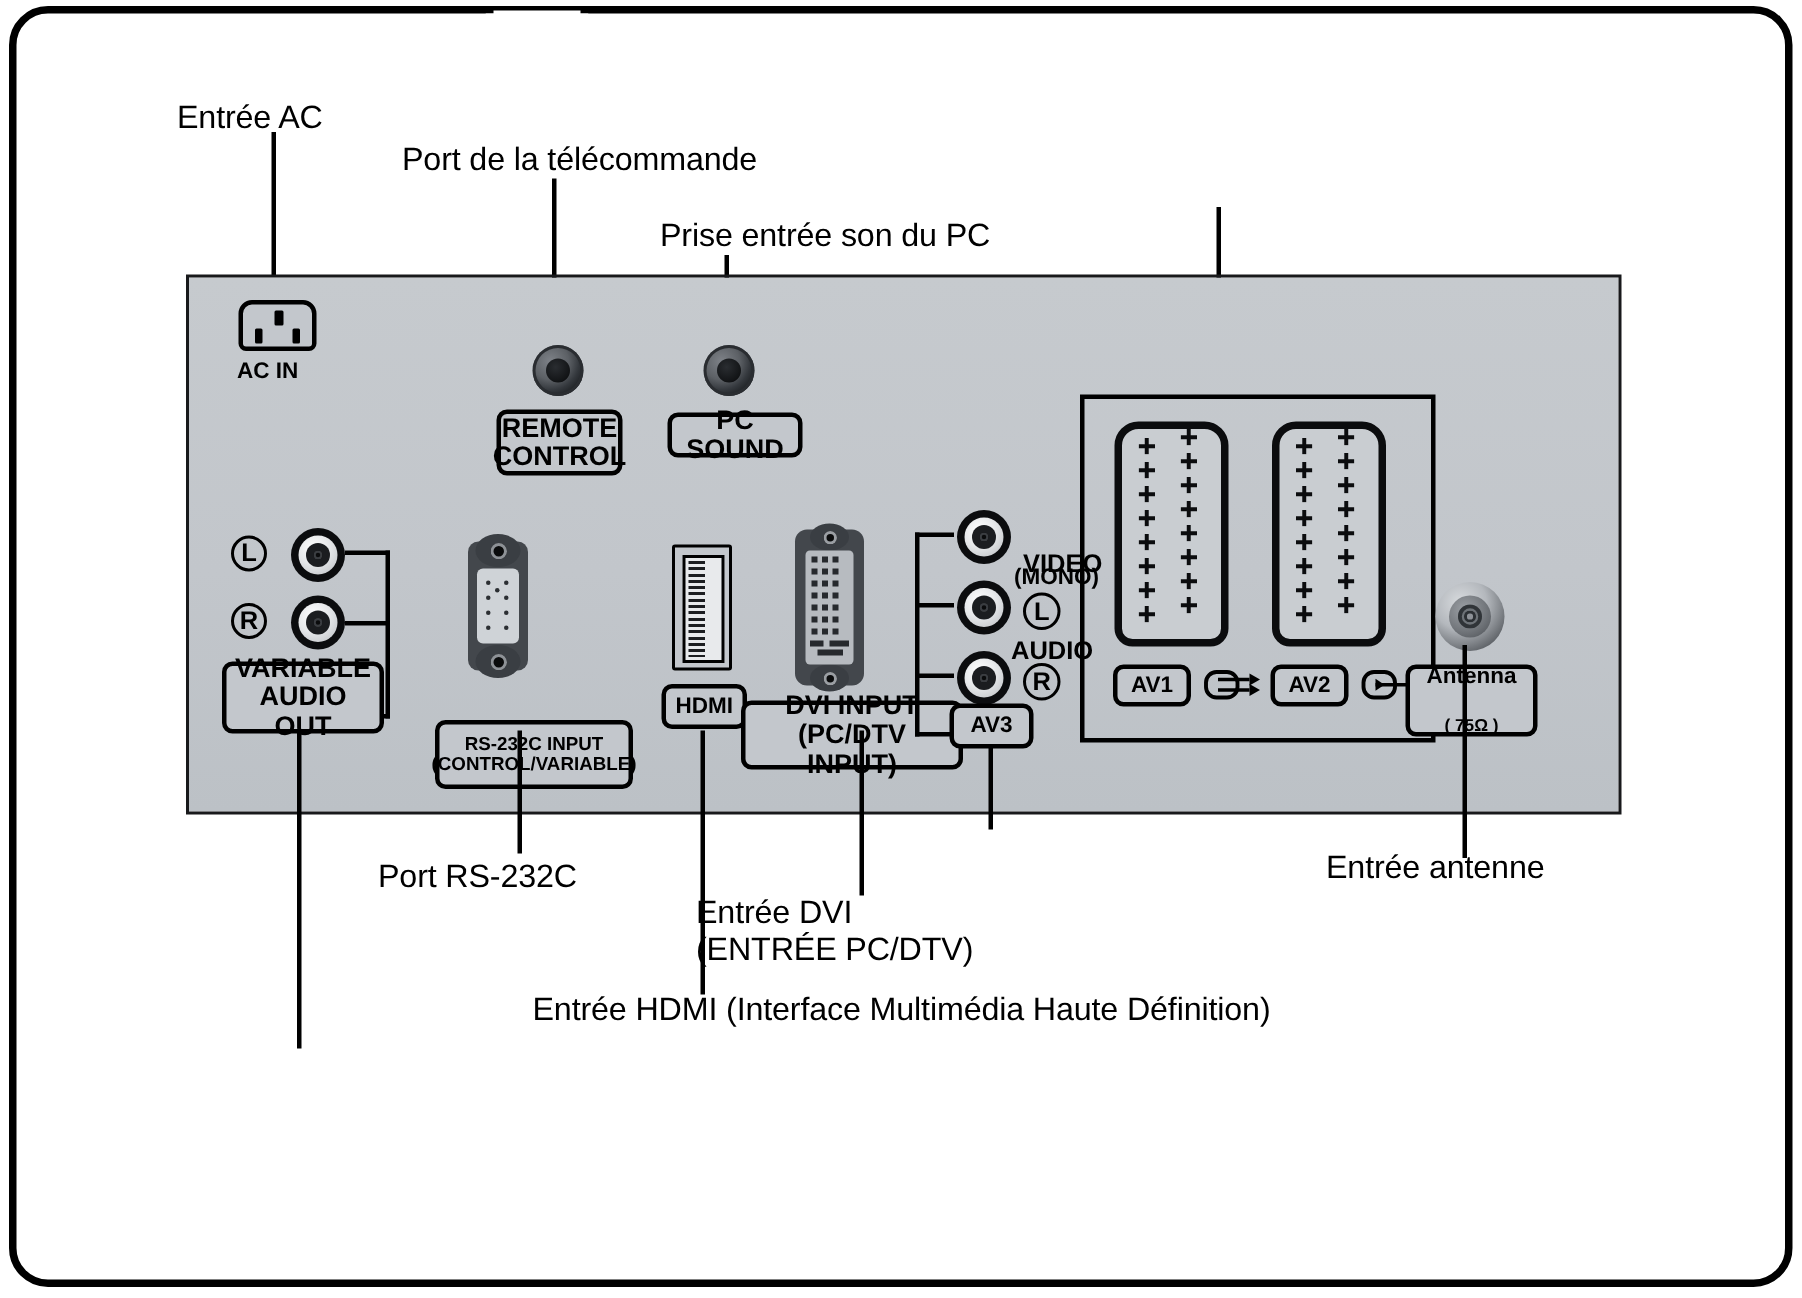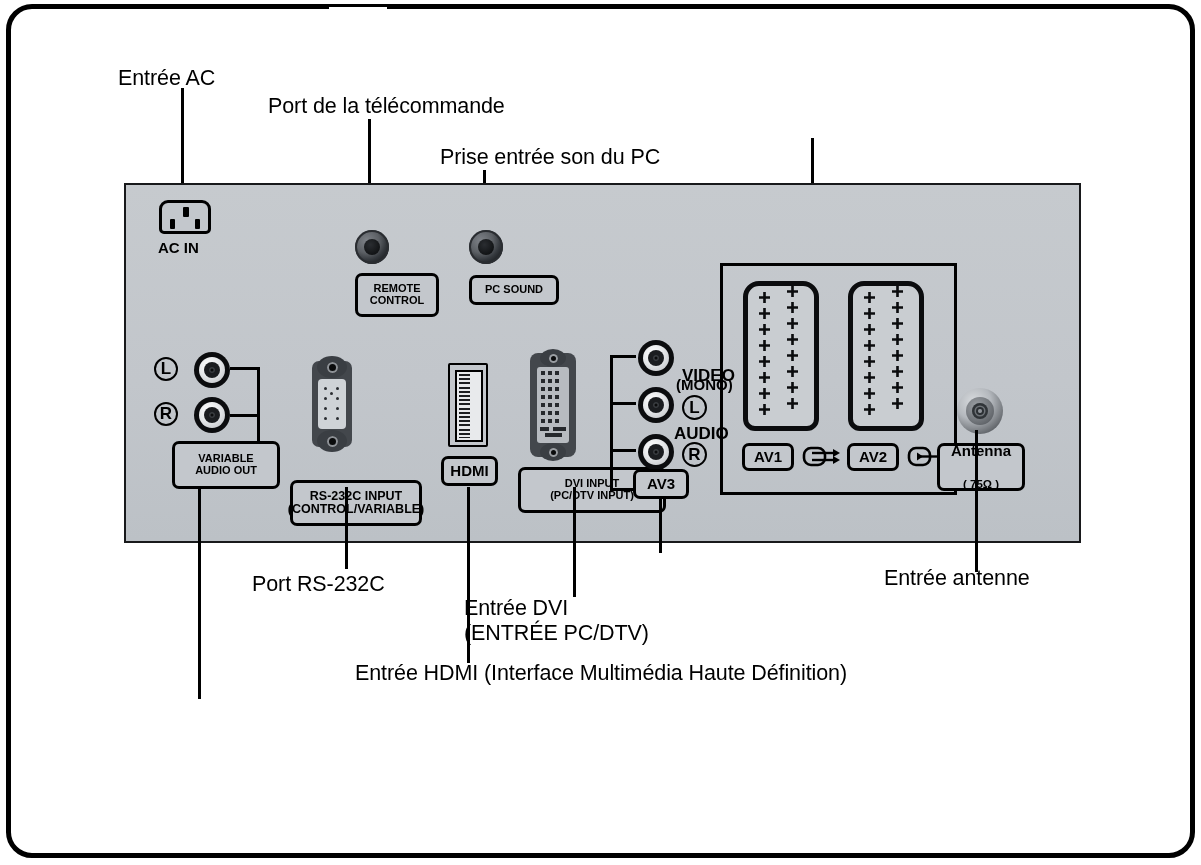--- a/index.html
+++ b/index.html
@@ -78,21 +78,21 @@
     font-size: 15px;
     color: #000;
     text-align: center;
     line-height: 1.08;
     padding: 2px 5px;
     white-space: pre-line;
     display: flex;
     align-items: center;
     justify-content: center;
   }
-  .plabel.sm { font-size: 11px; margin-left: 24px; }
+  .plabel.sm { font-size: 18px; }
   .plabel.xs { font-size: 12.5px; }
 
   
   .ptext {
     position: absolute;
     font-weight: bold;
     font-size: 17px;
     color: #000;
     white-space: pre-line;
     line-height: 1.1;

